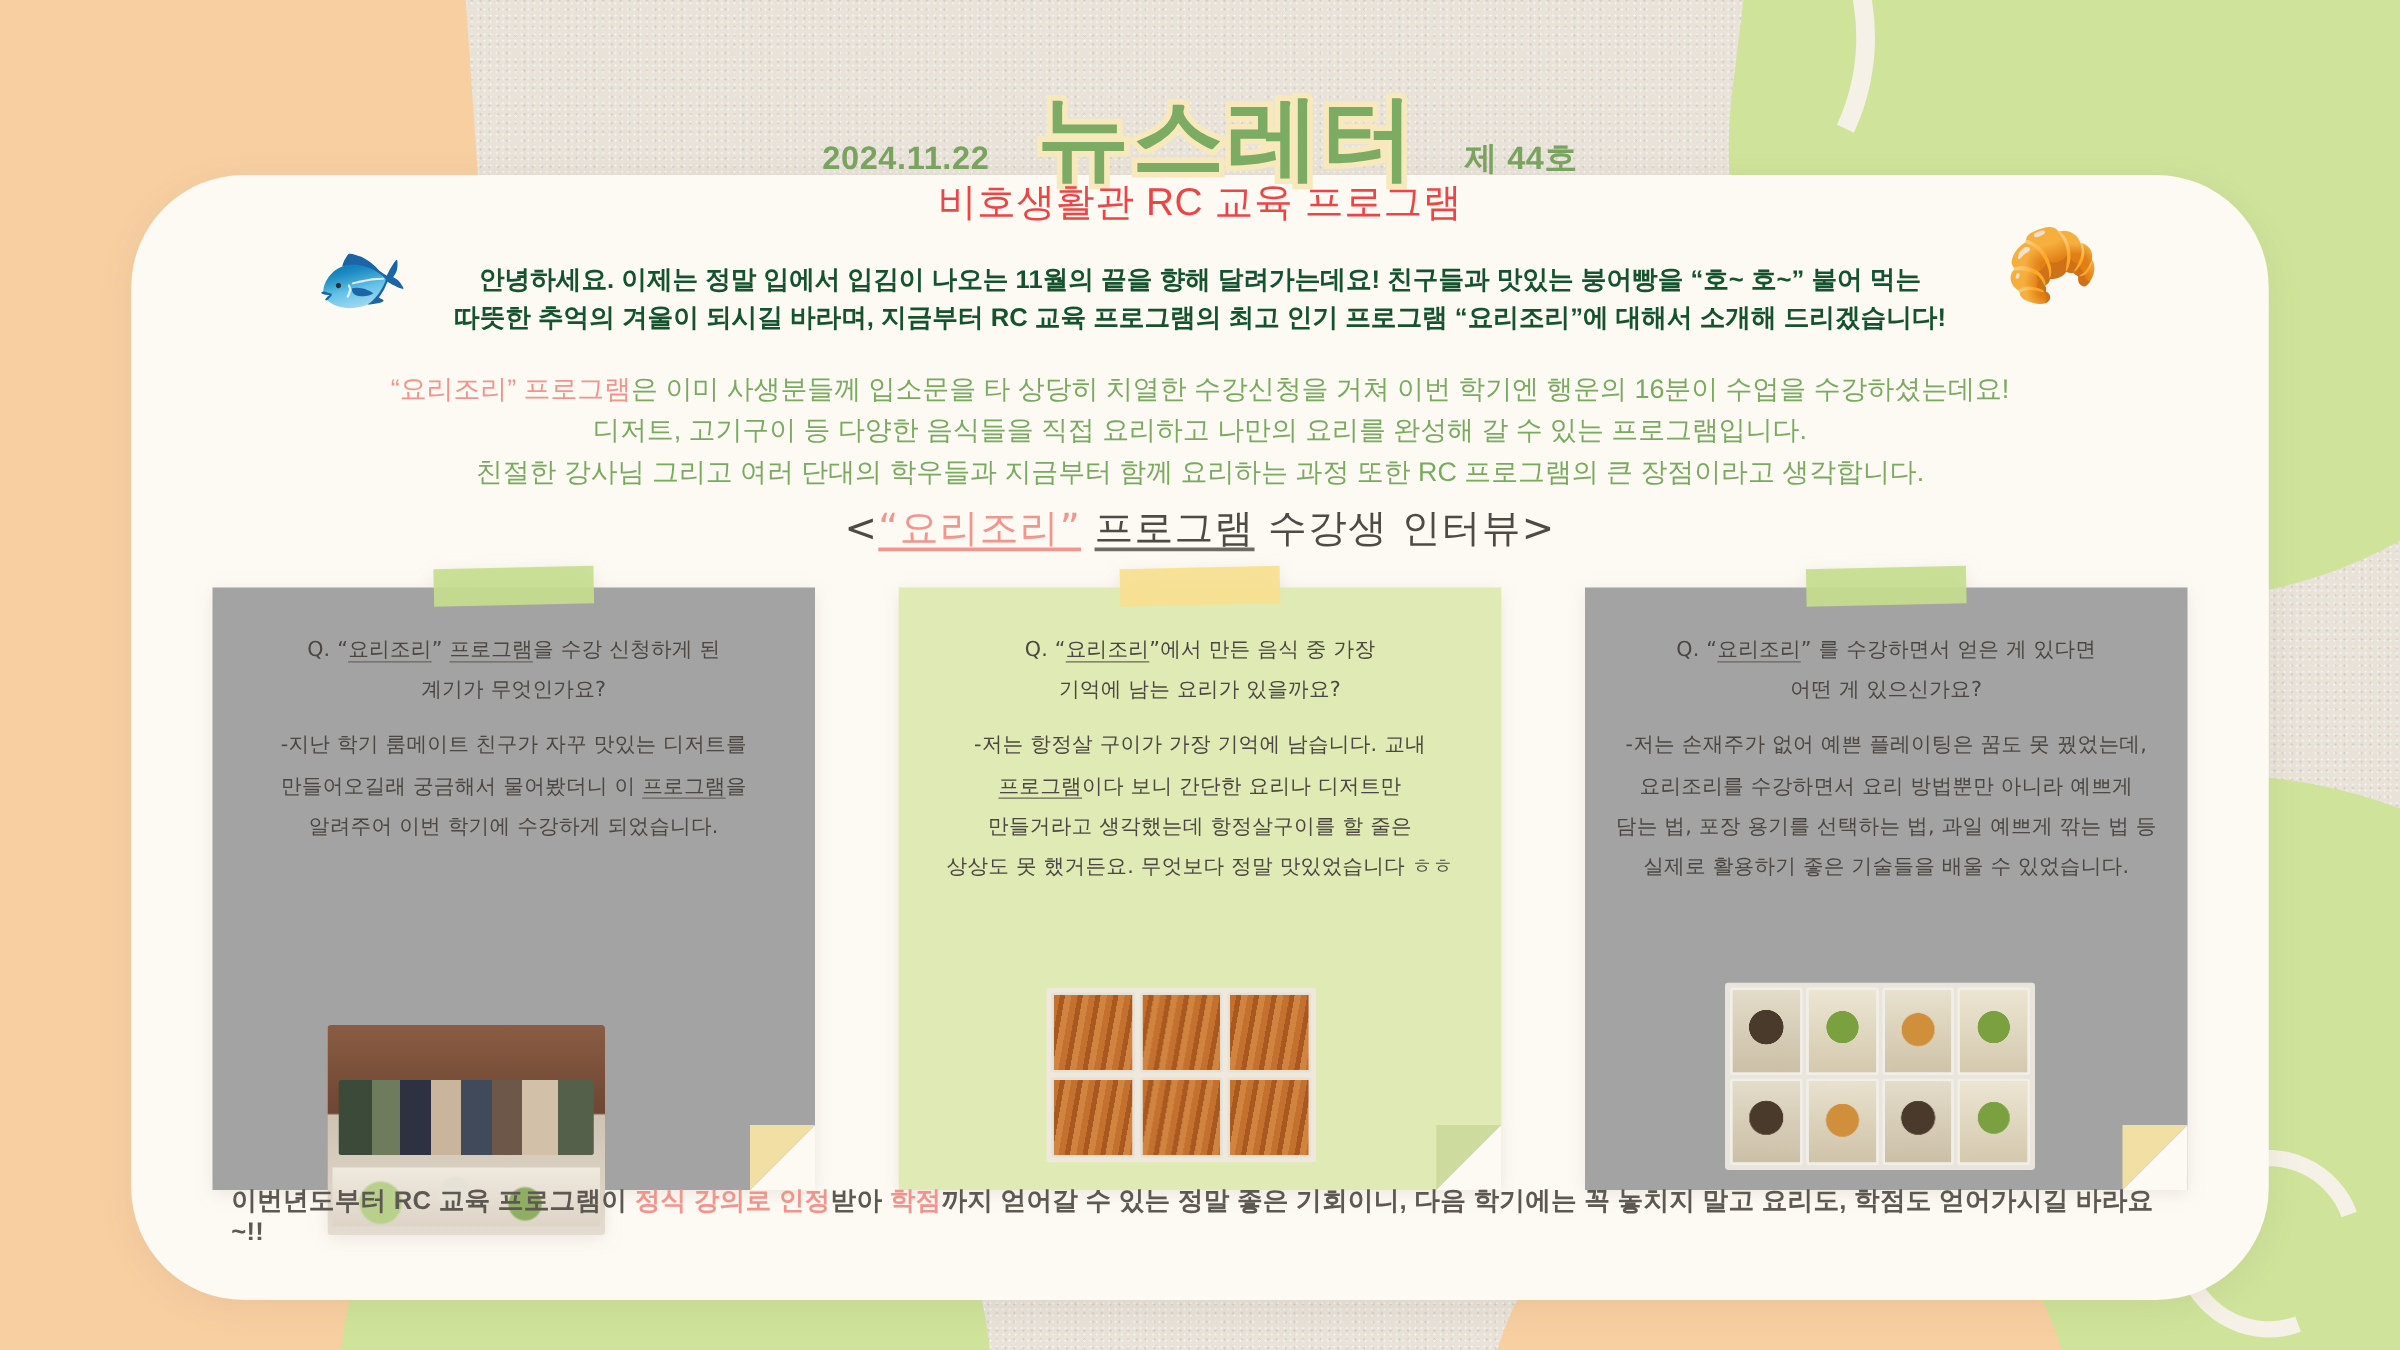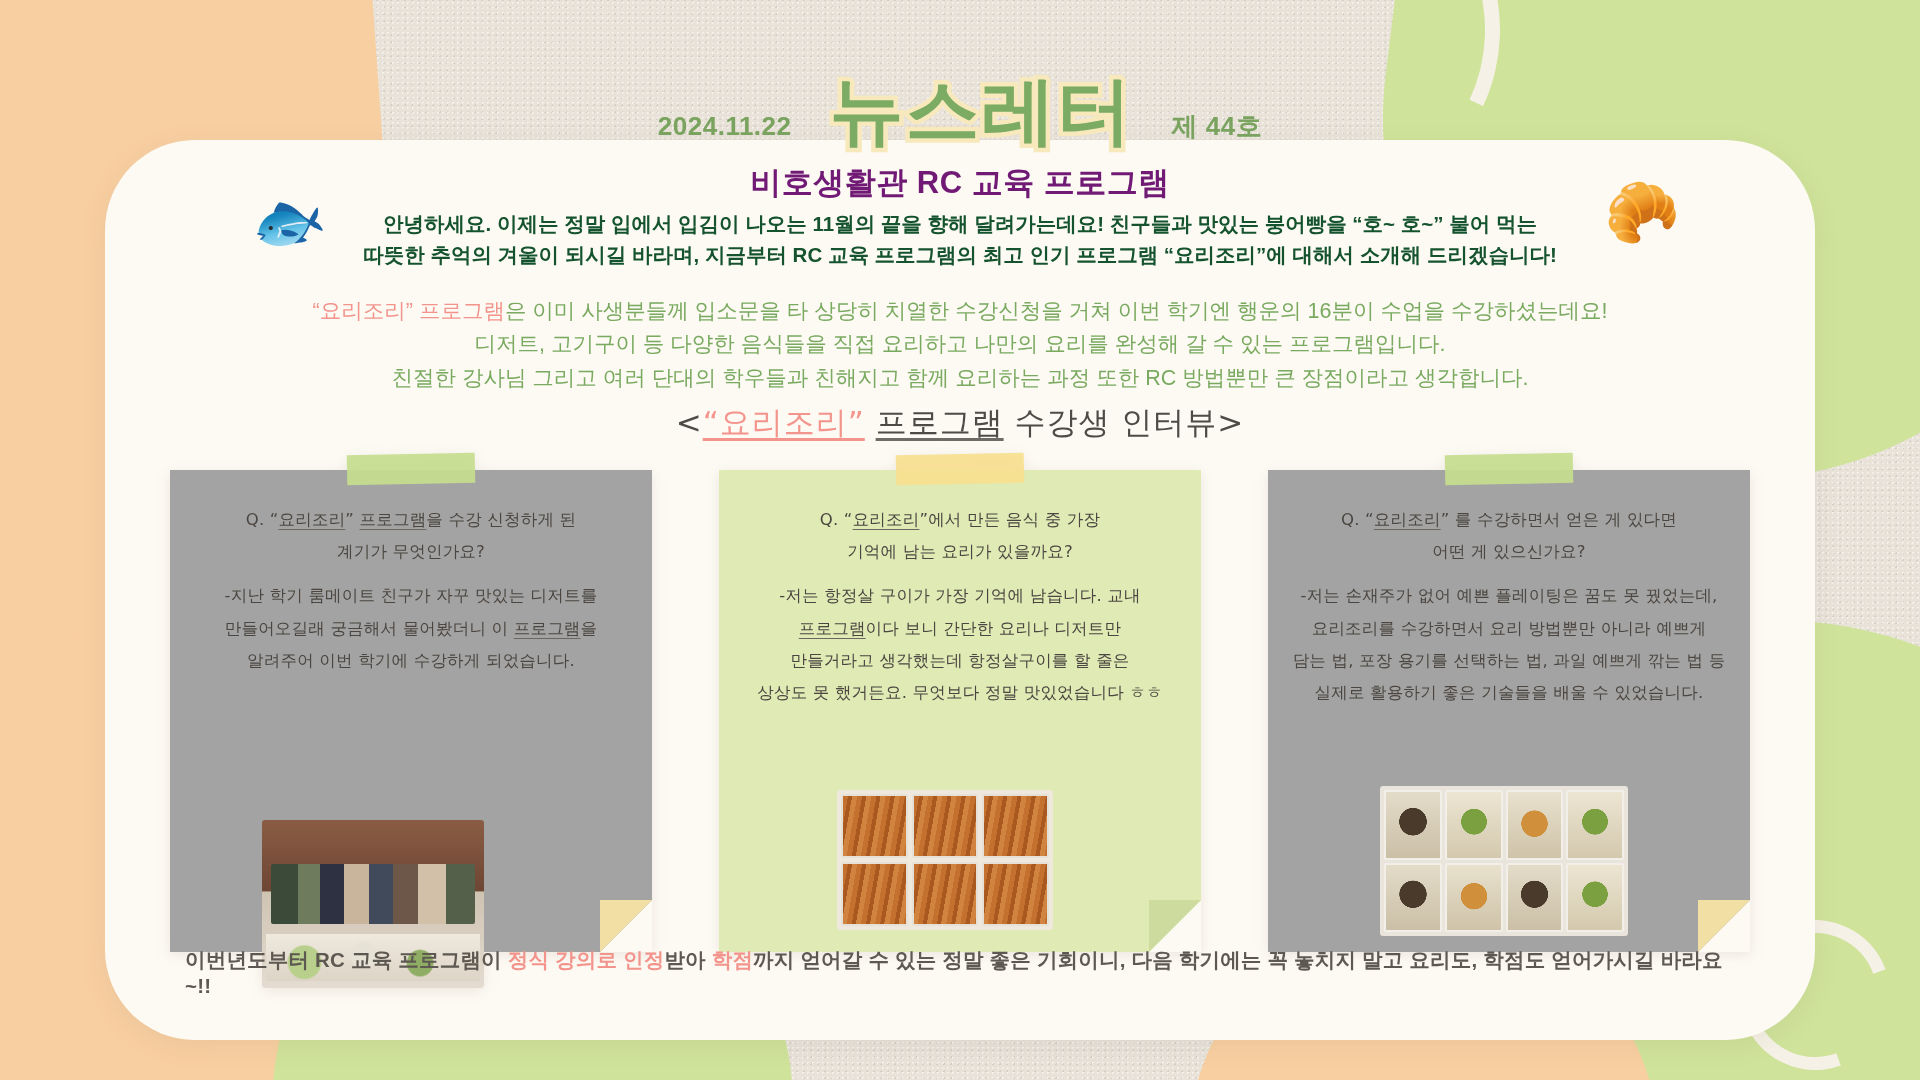--- a/index.html
+++ b/index.html
@@ -122,24 +122,24 @@
     font-size: 74px;
     font-weight: bold;
     color: #7cab63;
     letter-spacing: 2px;
     -webkit-text-stroke: 9px #f8e9bd;
     paint-order: stroke fill;
     line-height: 1;
     white-space: nowrap;
   }
   .sub-title {
-    position: absolute; top: 22px; left: 0; right: 0;
+    position: absolute; top: 1px; left: 0; right: 0;
     text-align: center;
-    font-size: 31px; font-weight: bold;
-    color: #701a75;
+    font-size: 31px; font-weight: normal;
+    color: #ef4444;
     letter-spacing: .5px;
   }
 
   
   .taiyaki {
     position: absolute;
     font-size: 60px;
     line-height: 1;
     user-select: none;
   }
@@ -366,21 +366,21 @@
     <div class="intro">
       <div>안녕하세요. 이제는 정말 입에서 입김이 나오는 11월의 끝을 향해 달려가는데요! 친구들과 맛있는 붕어빵을 “호~ 호~” 불어 먹는</div>
       <div>따뜻한 추억의 겨울이 되시길 바라며, 지금부터 RC 교육 프로그램의 최고 인기 프로그램 “요리조리”에 대해서 소개해 드리겠습니다!</div>
     </div>
 
     <div class="body-green">
       <div>
         <span class="hl-pink">“요리조리” 프로그램</span><span>은 이미 사생분들께 입소문을 타 상당히 치열한 수강신청을 거쳐 이번 학기엔 행운의 16분이 수업을 수강하셨는데요!</span>
       </div>
       <div>디저트, 고기구이 등 다양한 음식들을 직접 요리하고 나만의 요리를 완성해 갈 수 있는 프로그램입니다.</div>
-      <div>친절한 강사님 그리고 여러 단대의 학우들과 친해지고 함께 요리하는 과정 또한 RC 방법뿐만 큰 장점이라고 생각합니다.</div>
+      <div>친절한 강사님 그리고 여러 단대의 학우들과 지금부터 함께 요리하는 과정 또한 RC 프로그램의 큰 장점이라고 생각합니다.</div>
     </div>
 
     <div class="iv-heading">
       <span>&lt;</span><span class="pink-u">“요리조리”</span>
       <span class="u">프로그램</span>
       <span>수강생 인터뷰</span><span>&gt;</span>
     </div>
 
     <div class="cards">
 

